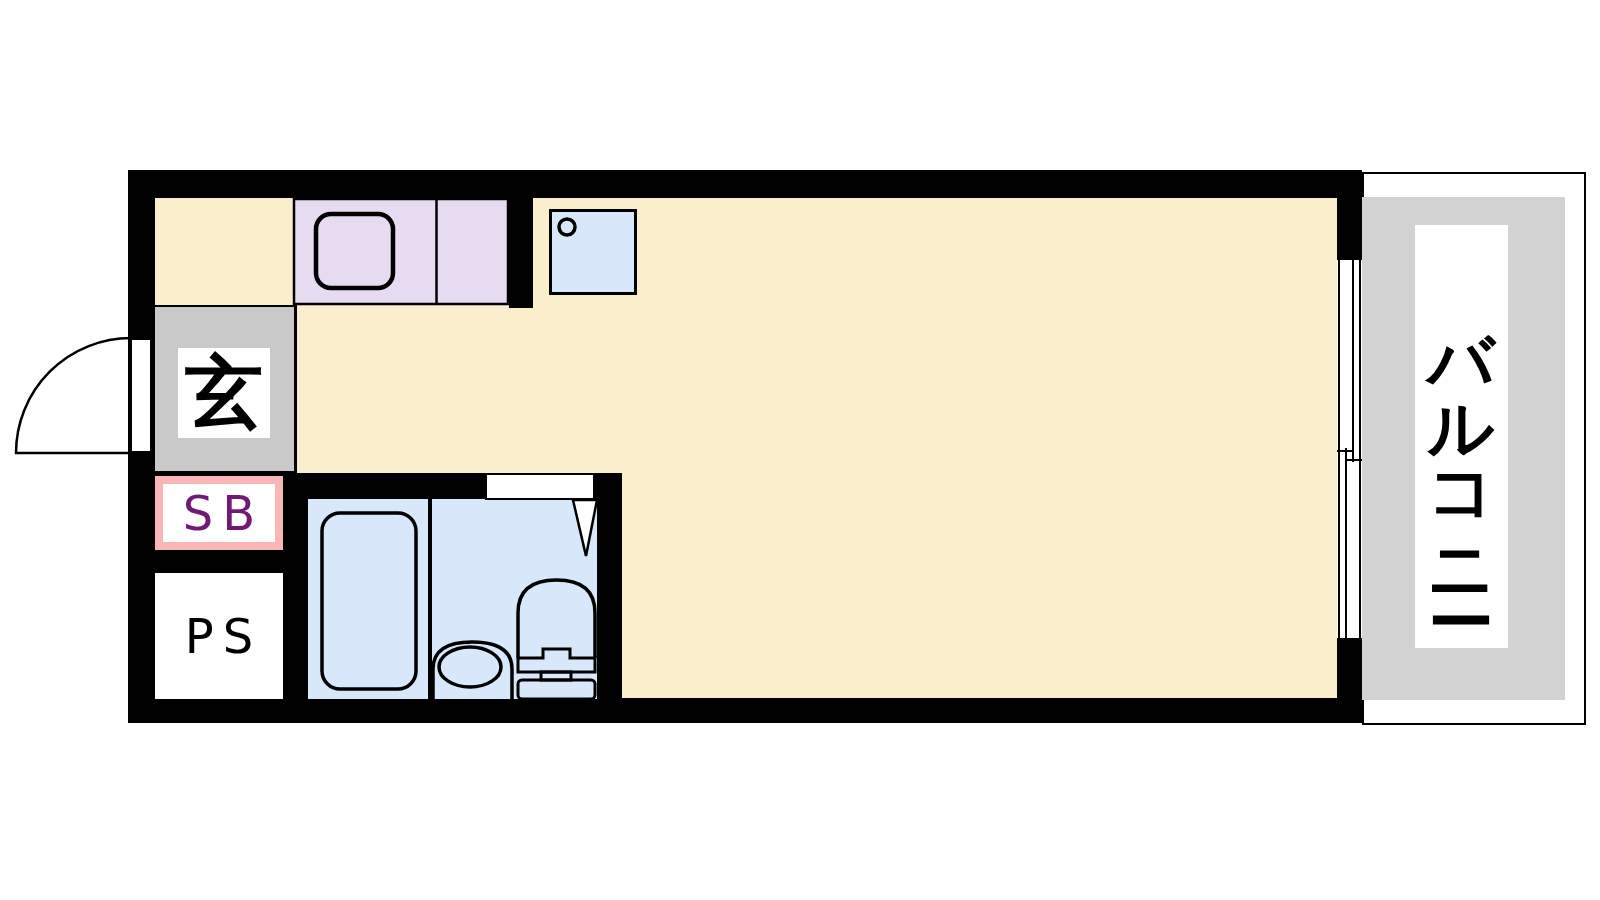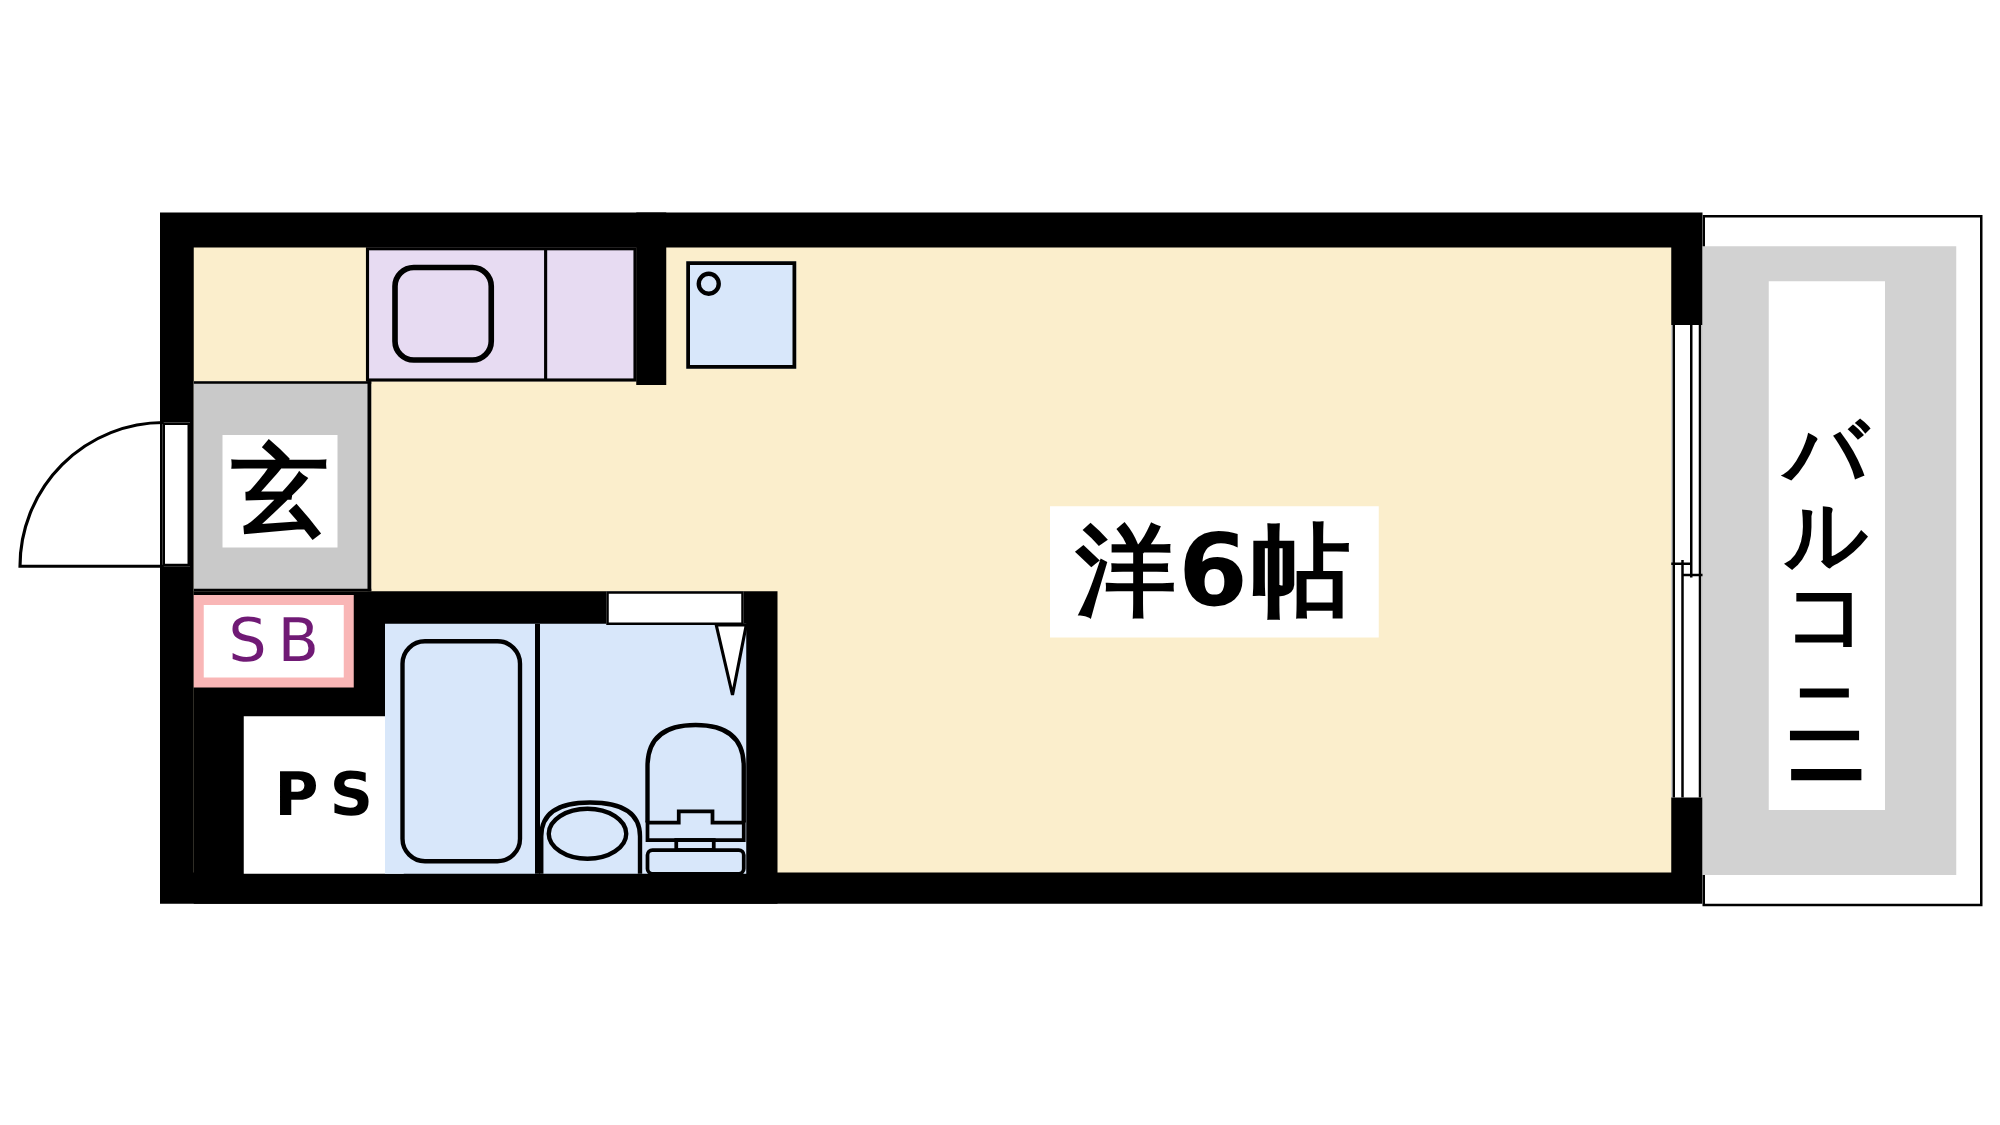--- a/index.html
+++ b/index.html
@@ -21,21 +21,21 @@
   .entry{left:155px;top:305px;width:142px;height:168px;background:var(--c-entry_gray);
          border-top:2px solid var(--c-line);border-right:3px solid var(--c-line);
          border-bottom:2px solid var(--c-line);}
   .service-block{left:155px;top:473px;width:467px;height:250px;background:var(--c-wall);}
   .sb{left:155px;top:476px;width:128px;height:74px;background:var(--c-sb_pink);padding:8px;}
   .sb-inner{width:100%;height:100%;background:var(--c-label_bg);display:flex;
             align-items:center;justify-content:center;font-size:48px;font-weight:500;
             letter-spacing:9px;padding-left:9px;color:#701a75;box-sizing:border-box;}
   .ps{left:155px;top:573px;width:128px;height:126px;background:var(--c-label_bg);
       display:flex;align-items:center;justify-content:center;font-size:48px;
-      font-weight:700;letter-spacing:9px;padding-left:9px;color:#000;margin-left:40px;}
+      font-weight:400;letter-spacing:9px;padding-left:9px;color:#000;}
 
   
   .bath{left:308px;top:499px;width:289px;height:200px;background:var(--c-water);}
   .bath-door{left:485px;top:473px;width:110px;height:27px;background:var(--c-label_bg);
              border:2px solid var(--c-line);}
 
   
   .label-box{background:var(--c-label_bg);display:flex;align-items:center;
              justify-content:center;color:#000;}
   .entry-label{left:178px;top:348px;width:92px;height:90px;font-size:78px;font-weight:700;}
@@ -105,16 +105,15 @@
 
     <line x1="1339" y1="260" x2="1339" y2="638" stroke="#000" stroke-width="2"></line>
     <line x1="1360" y1="260" x2="1360" y2="638" stroke="#000" stroke-width="2"></line>
     <line x1="1353" y1="260" x2="1353" y2="462" stroke="#000" stroke-width="2"></line>
     <line x1="1346" y1="448" x2="1346" y2="638" stroke="#000" stroke-width="2"></line>
     <line x1="1337" y1="451" x2="1353" y2="451" stroke="#000" stroke-width="2"></line>
     <line x1="1346" y1="460" x2="1362" y2="460" stroke="#000" stroke-width="2"></line>
   </svg>
 
   <div class="abs label-box entry-label">玄</div>
-  <div class="abs label-box room-label">洋6帖</div>
   <div class="abs label-box balcony-label">バルコニー</div>
 
 </div>
 
 </body></html>

